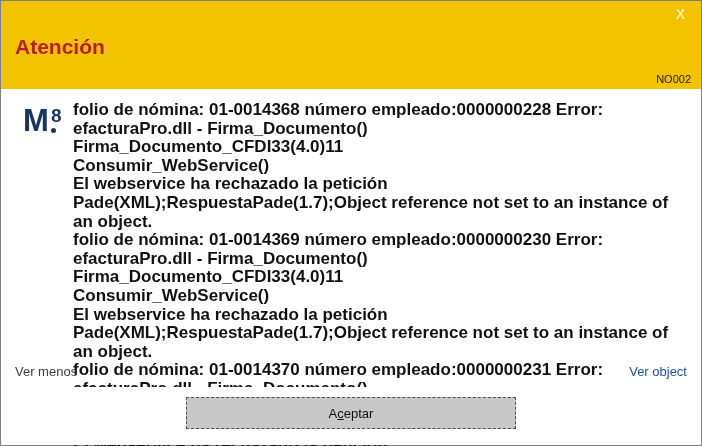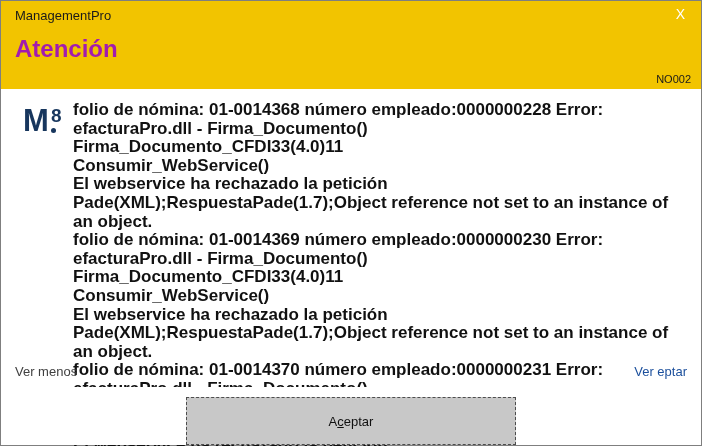--- a/index.html
+++ b/index.html
@@ -43,23 +43,23 @@
     font-size: 14px;
     color: #ffffff;
     line-height: 14px;
     cursor: pointer;
     font-weight: normal;
   }
   .heading {
     position: absolute;
     left: 14px;
     top: 34px;
-    font-size: 24px;
-    font-weight: bold;
-    color: #a21caf;
+    font-size: 21px;
+    font-weight: bold;
+    color: #b91c1c;
   }
   .code-label {
     position: absolute;
     right: 10px;
     bottom: 4px;
     font-size: 11px;
     color: #1a1a1a;
     text-align: center;
   }
   .body-area {
@@ -134,40 +134,39 @@
     position: relative;
     height: 58px;
     flex: 0 0 auto;
     background: #ffffff;
   }
   .accept-btn {
     position: absolute;
     left: 185px;
     top: 10px;
     width: 330px;
-    height: 48px;
+    height: 32px;
     background: #c8c8c8;
     border: 1px dashed #4d4d4d;
     font-family: "Liberation Sans", sans-serif;
     font-size: 13px;
     color: #111111;
     cursor: pointer;
     padding: 0;
   }
   .accept-btn .u {
     text-decoration: underline;
   }
 </style>
 </head>
 <body>
 
 <div class="dialog">
 
   <div class="titlebar">
-    <div class="app-title">ManagementPro</div>
     <div class="close-btn">X</div>
     <div class="heading">Atención</div>
     <div class="code-label">NO002</div>
   </div>
 
   <div class="body-area">
     <div class="logo">
       <span class="logo-m">M</span>
       <span class="logo-8">8</span>
       <span class="logo-dot"></span>
@@ -184,20 +183,20 @@
 El webservice ha rechazado la petición
 Pade(XML);RespuestaPade(1.7);Object reference not set to an instance of an object.
 folio de nómina: 01-0014370 número empleado:0000000231 Error: efacturaPro.dll - Firma_Documento()
 Firma_Documento_CFDI33(4.0)11
 Consumir_WebService()
 El webservice ha rechazado la petición
 Pade(XML);RespuestaPade(1.7);Object reference not set to an instance of an object.
 folio de nómina: 01-0014371 número empleado:0000000232 Error: efacturaPro.dll - Firma_Documento()</div>
 
     <div class="link-less">Ver menos</div>
-    <div class="link-help">Ver eptar</div>
+    <div class="link-help">Ver object</div>
   </div>
 
   <div class="footer">
     <button class="accept-btn"><span>A</span><span class="u">c</span><span>eptar</span></button>
   </div>
 
 </div>
 
 </body></html>

